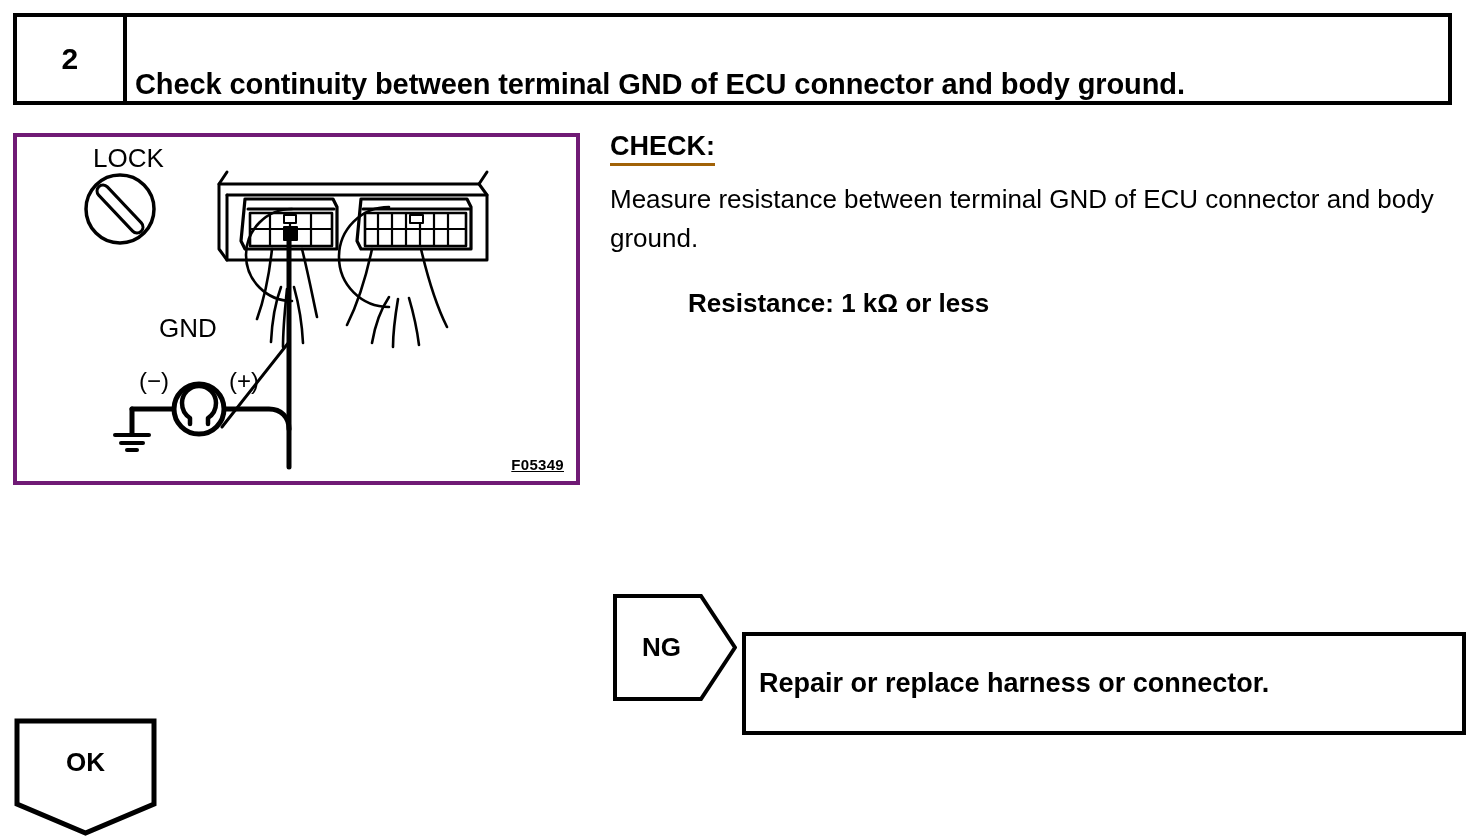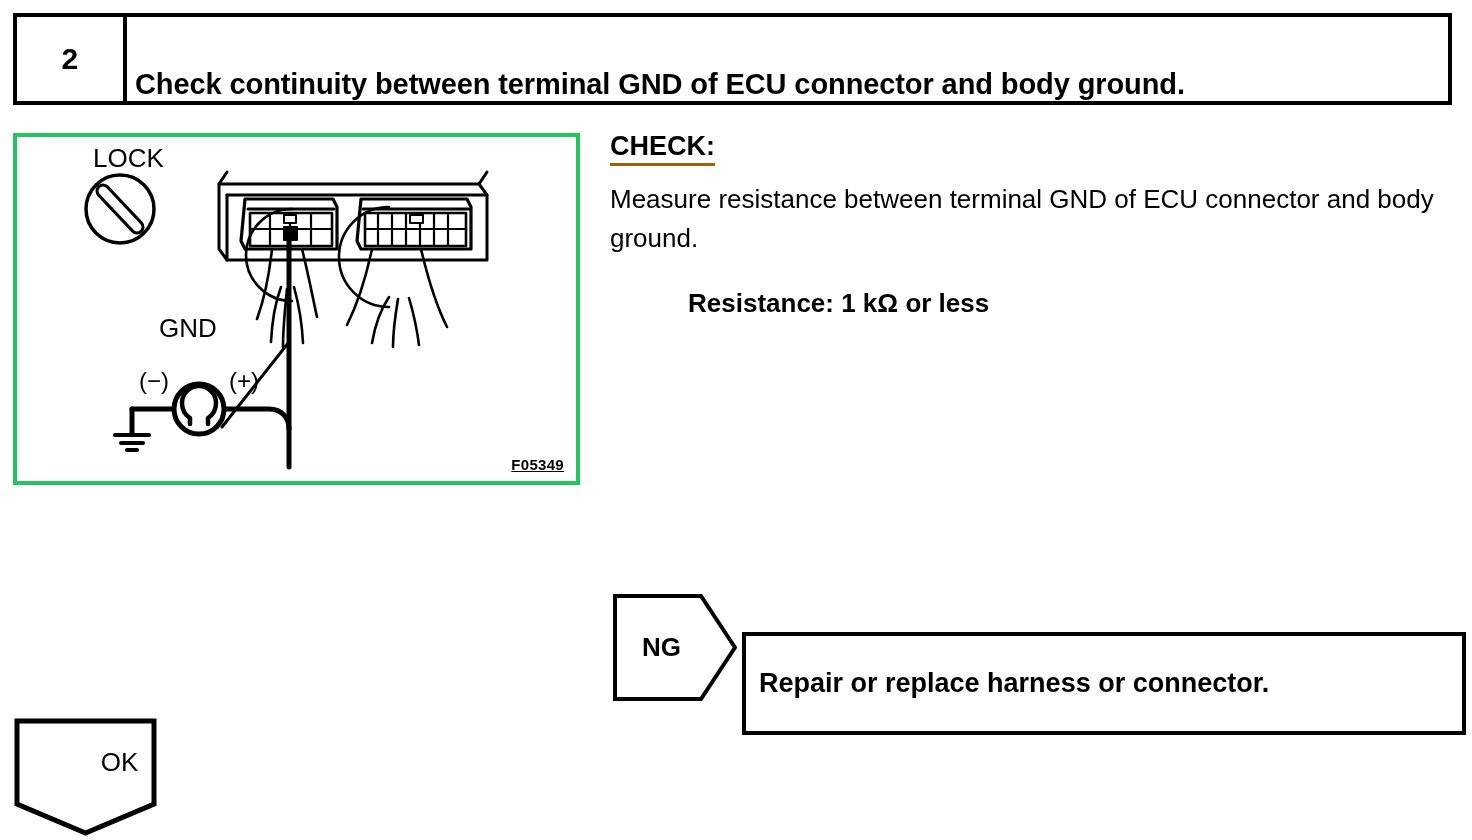--- a/index.html
+++ b/index.html
@@ -55,21 +55,21 @@
     letter-spacing: -0.1px;
   }
 
   
   .illustration {
     position: absolute;
     left: 13px;
     top: 133px;
     width: 567px;
     height: 352px;
-    border: 4px solid #22c55e;
+    border: 4px solid #701a75;
     box-sizing: border-box;
     background: #fff;
   }
   .illustration svg {
     display: block;
     width: 100%;
     height: 100%;
   }
   .fig-id {
     position: absolute;
@@ -168,22 +168,21 @@
   .ok-pentagon .ok-text {
     position: absolute;
     left: 0;
     top: 0;
     width: 143px;
     height: 88px;
     display: flex;
     align-items: center;
     justify-content: center;
     font-size: 26px;
-    font-weight: normal;
-    padding-left: 34px;
+    font-weight: bold;
   }
 </style>
 </head>
 <body>
 
 <div class="step-header">
   <div class="step-number-cell">
     <span class="num">2</span>
   </div>
   <div class="step-title-cell">

